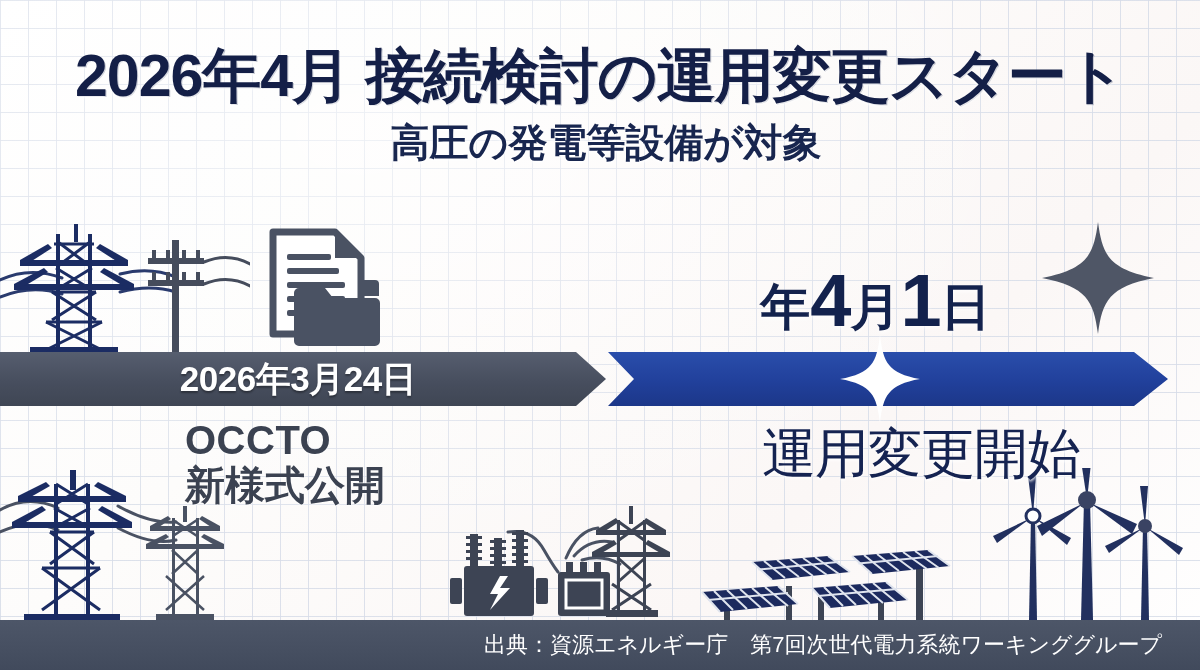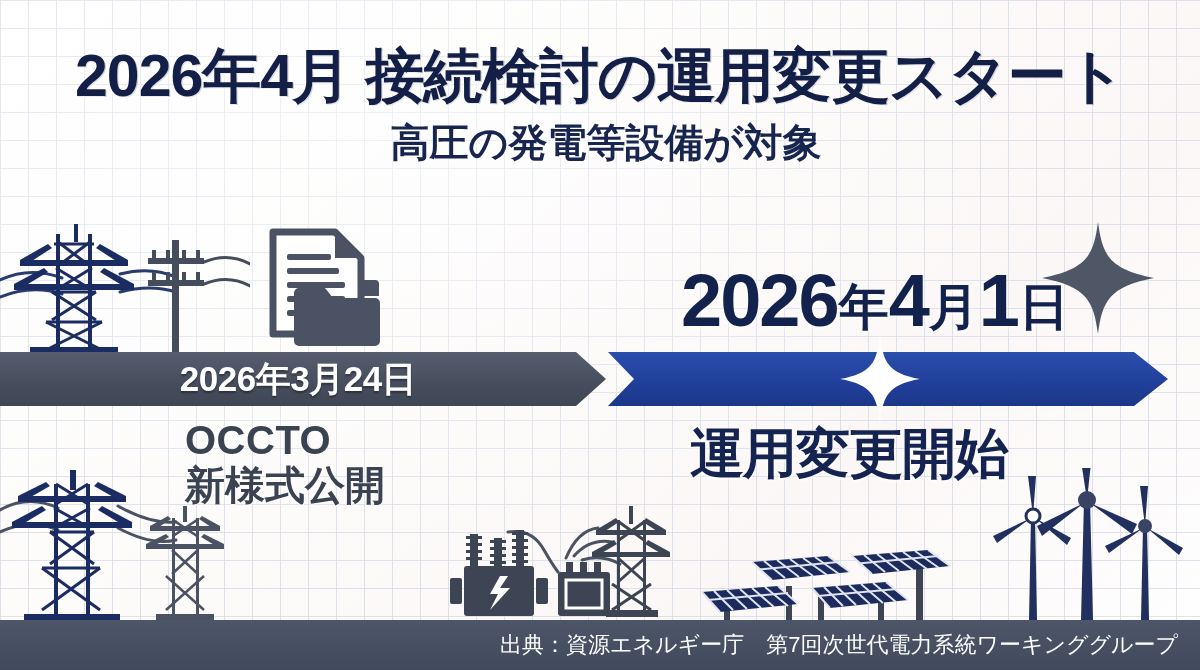--- a/index.html
+++ b/index.html
@@ -73,32 +73,32 @@
 
   
   .cap-left{
     position:absolute;left:185px;top:418px;width:290px;text-align:left;z-index:6;
     color:#3b4251;font-weight:bold;line-height:1.12;
     text-shadow:0 1px 2px rgba(255,255,255,.9);
   }
   .cap-left .l1{font-size:40px;letter-spacing:.5px;}
   .cap-left .l2{font-size:40px;letter-spacing:0;}
   .cap-right{
-    position:absolute;left:690px;top:418px;width:390px;text-align:left;z-index:6;
-    color:#152351;font-weight:bold;font-size:54px;letter-spacing:-1px;white-space:nowrap;
+    position:absolute;left:690px;top:418px;width:390px;text-align:right;z-index:6;
+    color:#152351;font-weight:normal;font-size:54px;letter-spacing:-1px;white-space:nowrap;
     text-shadow:0 2px 3px rgba(255,255,255,.85);
   }
 
   
   .ground{
     position:absolute;left:0;top:620px;width:1200px;height:50px;z-index:9;
     background:linear-gradient(180deg,#4d5668 0%,#464f61 60%,#414a5c 100%);
   }
   .source-text{
-    position:absolute;left:16px;top:620px;width:1176px;height:50px;z-index:10;
+    position:absolute;left:0;top:620px;width:1176px;height:50px;z-index:10;
     display:flex;align-items:center;justify-content:flex-end;padding-right:14px;
     box-sizing:border-box;color:#ffffff;font-size:22px;font-weight:500;white-space:nowrap;
   }
 
   
   .art{position:absolute;z-index:3;}
 </style>
 </head>
 <body>
 
@@ -162,21 +162,20 @@
     </g>
     <path d="M96 52 h14 a4 4 0 0 1 4 4 v12 h-18 z" fill="#4a5263"></path>
     <path d="M34 60 h26 l8 10 h42 a5 5 0 0 1 5 5 v38 a5 5 0 0 1 -5 5 h-76 a5 5 0 0 1 -5 -5 v-48 a5 5 0 0 1 5 -5 z" fill="#4a5263"></path>
   </svg>
 
   <svg class="sparkle spark-gray" viewBox="0 0 100 100">
     <path d="M50 0 C54 30 60 42 100 50 C60 58 54 70 50 100 C46 70 40 58 0 50 C40 42 46 30 50 0 Z" fill="#4f5666"></path>
   </svg>
 
   <div class="big-date">
-    <span class="num">2026</span>
       <span class="kan">年</span>
       <span class="num">4</span>
       <span class="kan">月</span>
       <span class="num">1</span>
       <span class="kan">日</span>
   </div>
 
   <div class="title-wrap">
     <div class="main-title">2026年4月 接続検討の運用変更スタート</div>
     <div class="sub-title">高圧の発電等設備が対象</div>

